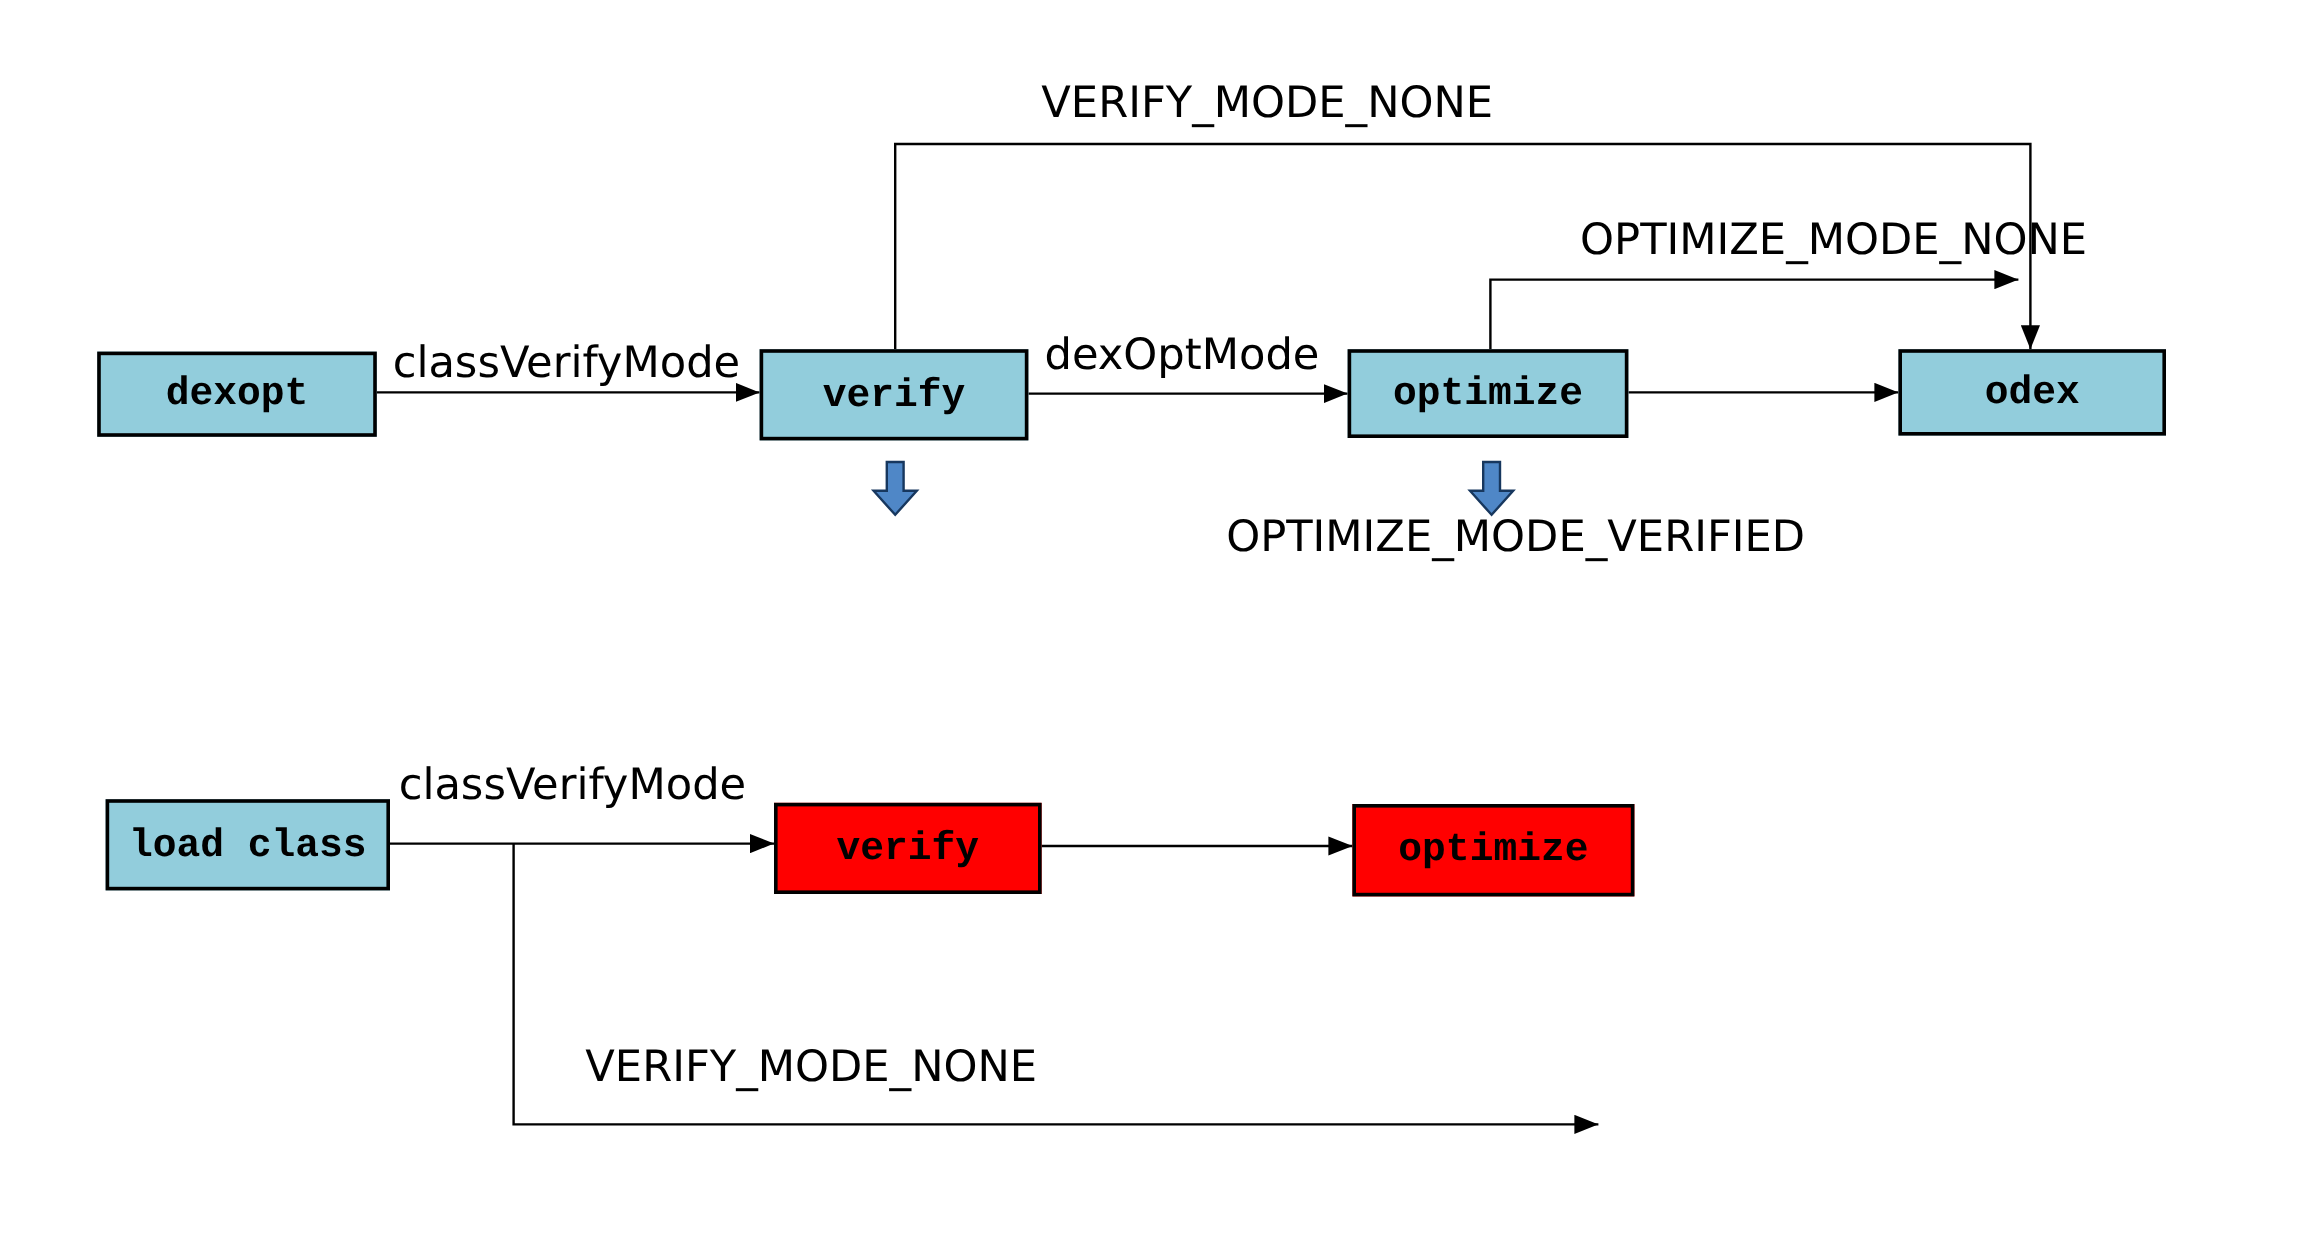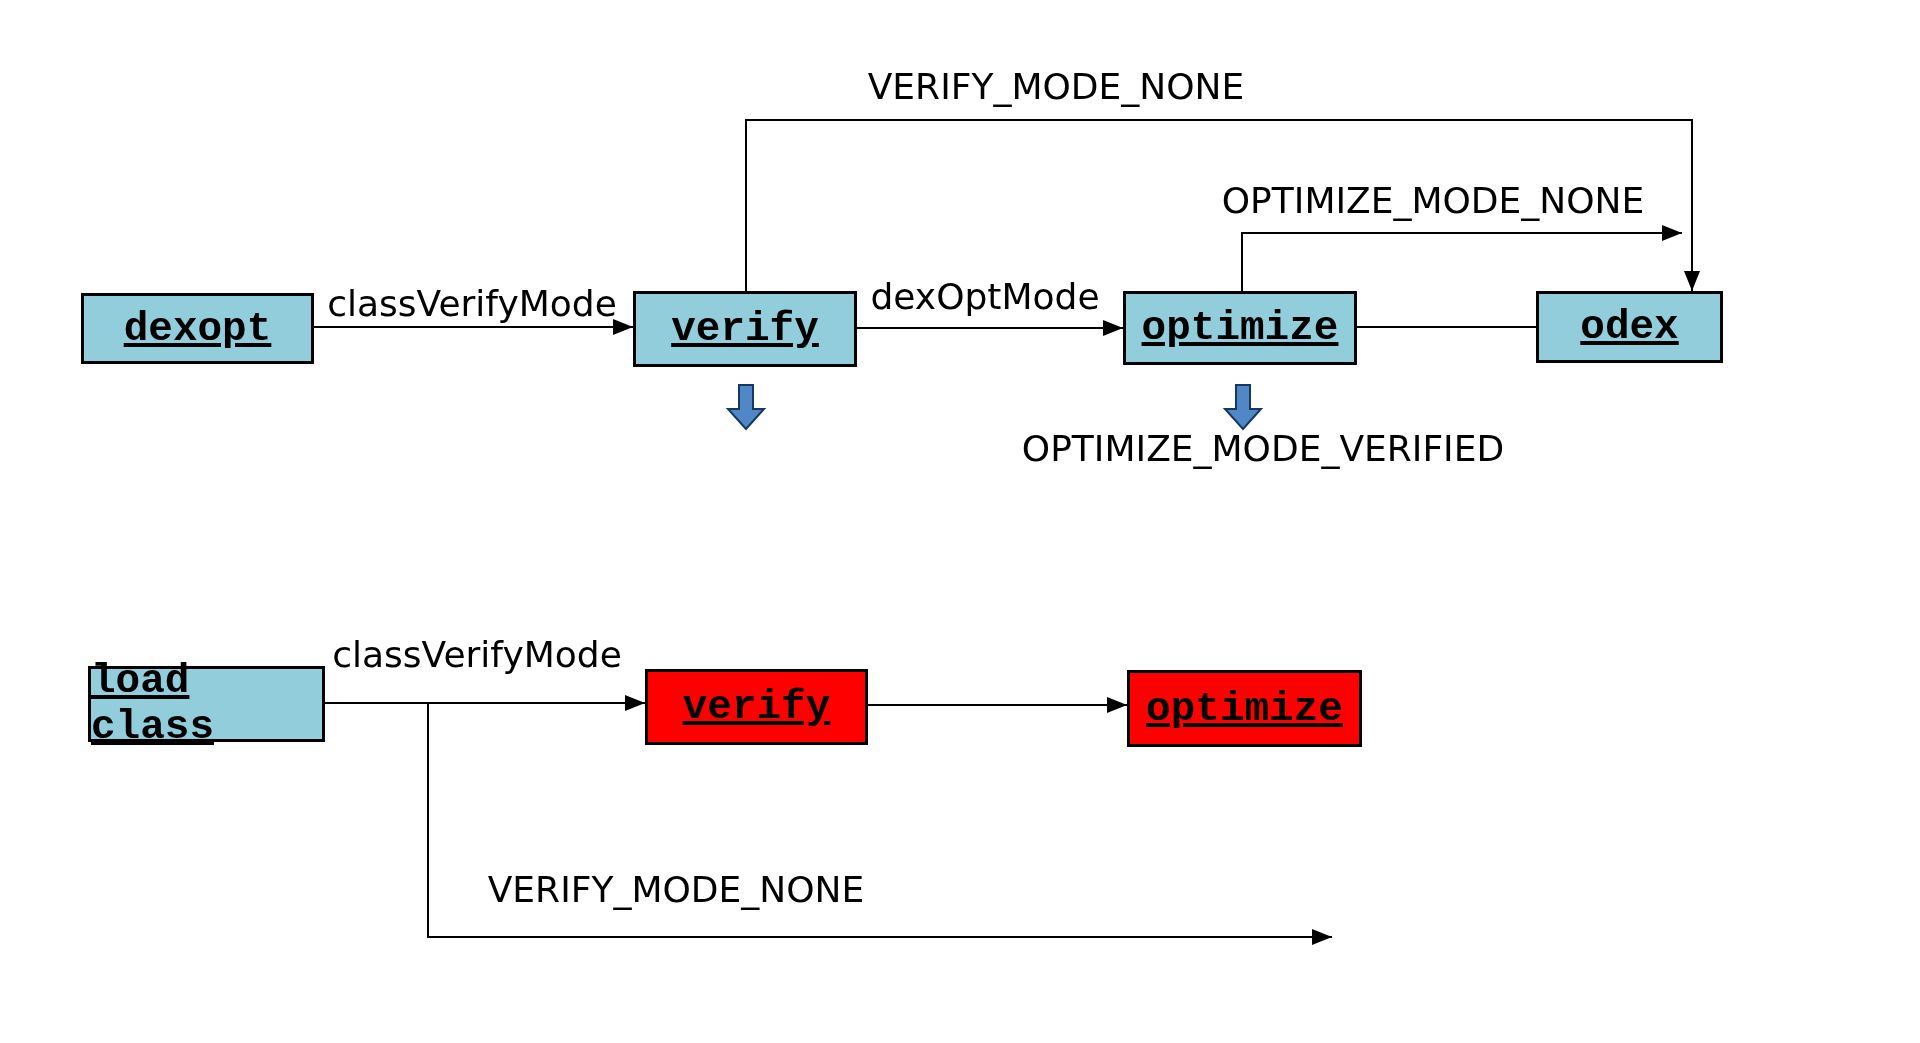--- a/index.html
+++ b/index.html
@@ -1,21 +1,21 @@
 <!DOCTYPE html>
 <html style="--background: #FFFFFF; --node-fill-blue: #92CDDC; --node-fill-red: #FF0000; --node-border: #000000; --edge-color: #000000; --block-arrow-fill: #4F87C7; --block-arrow-border: #17375E;"><head>
 <meta charset="utf-8">
 <style>
   html,body{margin:0;padding:0;background:var(--background,#fff);}
   .canvas{position:relative;width:1920px;height:1043px;background:var(--background,#fff);overflow:hidden;
           font-family:"DejaVu Sans",sans-serif;}
   .canvas svg{position:absolute;left:0;top:0;}
   .node{position:absolute;box-sizing:border-box;border:3px solid var(--node-border,#000);
         display:flex;align-items:center;justify-content:center;
-        font-family:"Liberation Mono",monospace;font-weight:bold;font-size:41px;color:#000;text-decoration:underline;}
+        font-family:"Liberation Mono",monospace;font-weight:bold;font-size:33px;color:#000;}
   .node.blue{background:var(--node-fill-blue,#92CDDC);}
   .node.red{background:var(--node-fill-red,#FF0000);}
   .lbl{position:absolute;transform:translate(-50%,-50%);white-space:nowrap;
        font-family:"DejaVu Sans",sans-serif;font-size:36px;color:#000;}
   .edge{stroke:var(--edge-color,#000);stroke-width:2;fill:none;}
   .block-arrow{fill:var(--block-arrow-fill,#4F87C7);stroke:var(--block-arrow-border,#17375E);stroke-width:2;}
 </style>
 </head>
 <body>
 
@@ -40,27 +40,27 @@
     <path class="block-arrow" d="M1236,385 L1250,385 L1250,409 L1261,409 L1243,429 L1225,409 L1236,409 Z"></path>
 
     <path class="edge" marker-end="url(#arrow)" d="M325,703 L645,703"></path>
     <path class="edge" marker-end="url(#arrow)" d="M868,705 L1127,705"></path>
     <path class="edge" marker-end="url(#arrow)" d="M428,703 L428,937 L1332,937"></path>
   </svg>
 
   <div class="node blue" style="left:81px;top:293px;width:233px;height:71px">dexopt</div>
   <div class="node blue" style="left:633px;top:291px;width:224px;height:76px">verify</div>
   <div class="node blue" style="left:1123px;top:291px;width:234px;height:74px">optimize</div>
-  <div class="node blue" style="left:1536px;top:291px;width:187px;height:72px">odex</div>
+  <div class="node blue" style="left:1582px;top:291px;width:223px;height:72px">odex</div>
 
   <div class="node blue" style="left:88px;top:666px;width:237px;height:76px">load class</div>
   <div class="node red" style="left:645px;top:669px;width:223px;height:76px">verify</div>
   <div class="node red" style="left:1127px;top:670px;width:235px;height:77px">optimize</div>
 
   <div class="lbl" style="left:472px;top:303px">classVerifyMode</div>
   <div class="lbl" style="left:985px;top:296px">dexOptMode</div>
   <div class="lbl" style="left:1056px;top:86px">VERIFY_MODE_NONE</div>
-  <div class="lbl" style="left:1433px;top:200px">OPTIMIZE_MODE_NONE</div>
+  <div class="lbl" style="left:1528px;top:200px">OPTIMIZE_MODE_NONE</div>
   <div class="lbl" style="left:1263px;top:448px">OPTIMIZE_MODE_VERIFIED</div>
   <div class="lbl" style="left:477px;top:654px">classVerifyMode</div>
   <div class="lbl" style="left:676px;top:889px">VERIFY_MODE_NONE</div>
 
 </div>
 
 </body></html>

